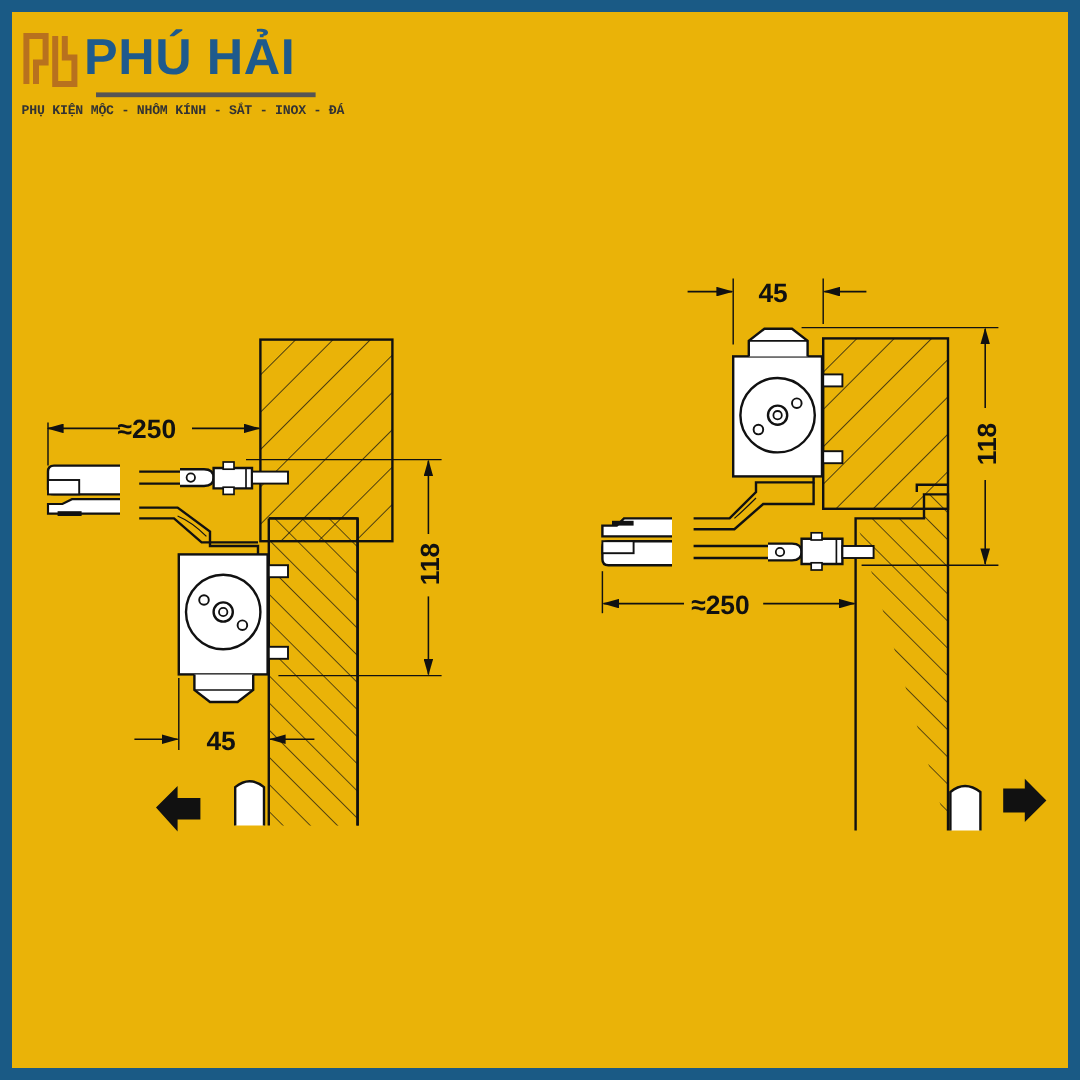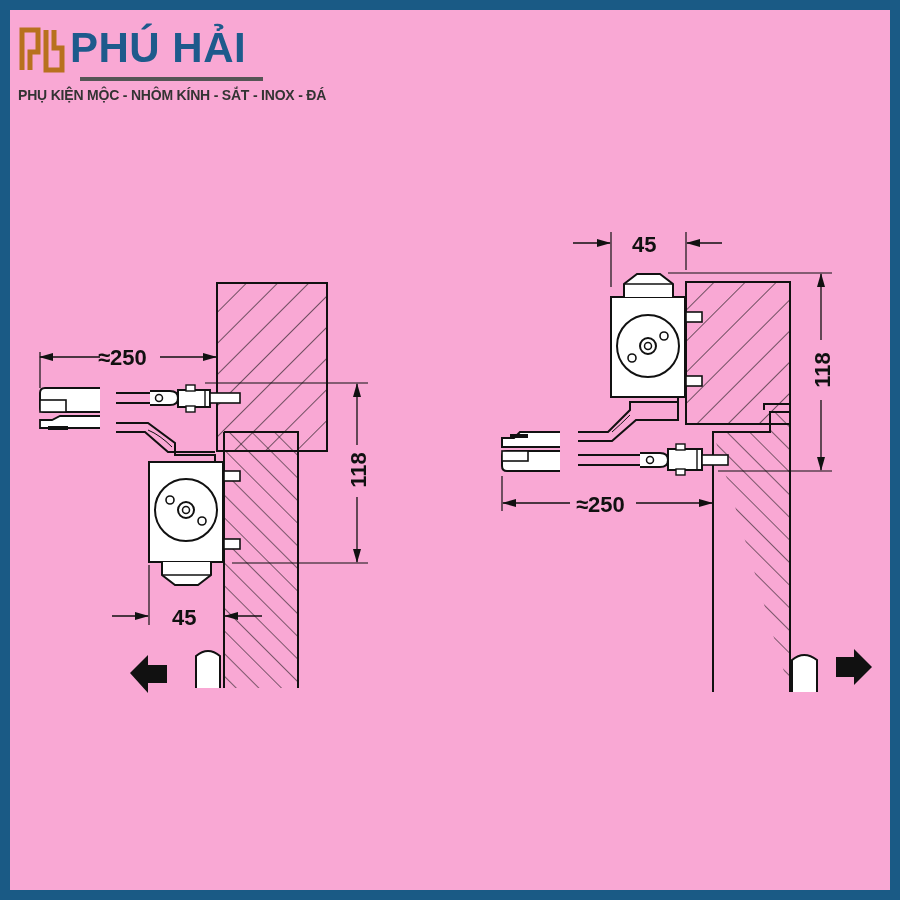--- a/index.html
+++ b/index.html
@@ -1,22 +1,22 @@
 <!DOCTYPE html>
 <html><head>
 <meta charset="utf-8">
 <style>
   html, body { margin:0; padding:0; }
   body { width:900px; height:900px; background:#1a5a85; position:relative; overflow:hidden; font-family:"Liberation Sans", sans-serif; }
-  .canvas { position:absolute; left:10px; top:10px; width:880px; height:880px; background:#f9a8d4; }
+  .canvas { position:absolute; left:10px; top:10px; width:880px; height:880px; background:#eab308; }
   .logo { position:absolute; left:8px; top:16px; width:250px; height:80px; }
   .logo-mark { position:absolute; left:0; top:0; width:48px; height:48px; }
   .brand { position:absolute; left:52px; top:-2px; font-weight:bold; font-size:42px; color:#1e5a8c; letter-spacing:0.5px; white-space:nowrap; font-family:"Liberation Sans", sans-serif; }
   .brand-bar { position:absolute; left:62px; top:51px; width:183px; height:4px; background:#555555; }
-  .tagline { position:absolute; left:0; top:61px; font-size:14px; font-weight:bold; color:#333333; white-space:nowrap; letter-spacing:-0.2px; }
+  .tagline { position:absolute; left:0; top:61px; font-size:11px; font-weight:bold; color:#333333; white-space:nowrap; letter-spacing:-0.2px;font-family:Liberation Mono, monospace; }
   svg.drawing { position:absolute; left:0; top:0; }
   .dim { font-family:"Liberation Sans", sans-serif; font-weight:bold; font-size:22px; fill:#111; }
 </style>
 </head>
 <body>
 
 <div class="canvas">
 
   <div class="logo">
     <svg class="logo-mark" viewBox="0 0 48 48" width="48" height="48">

